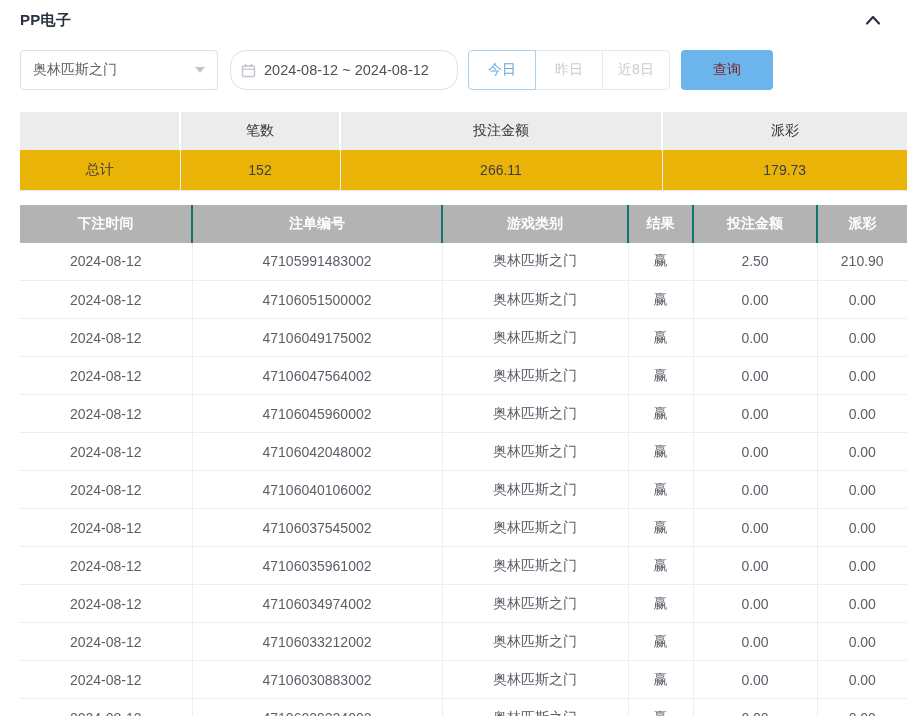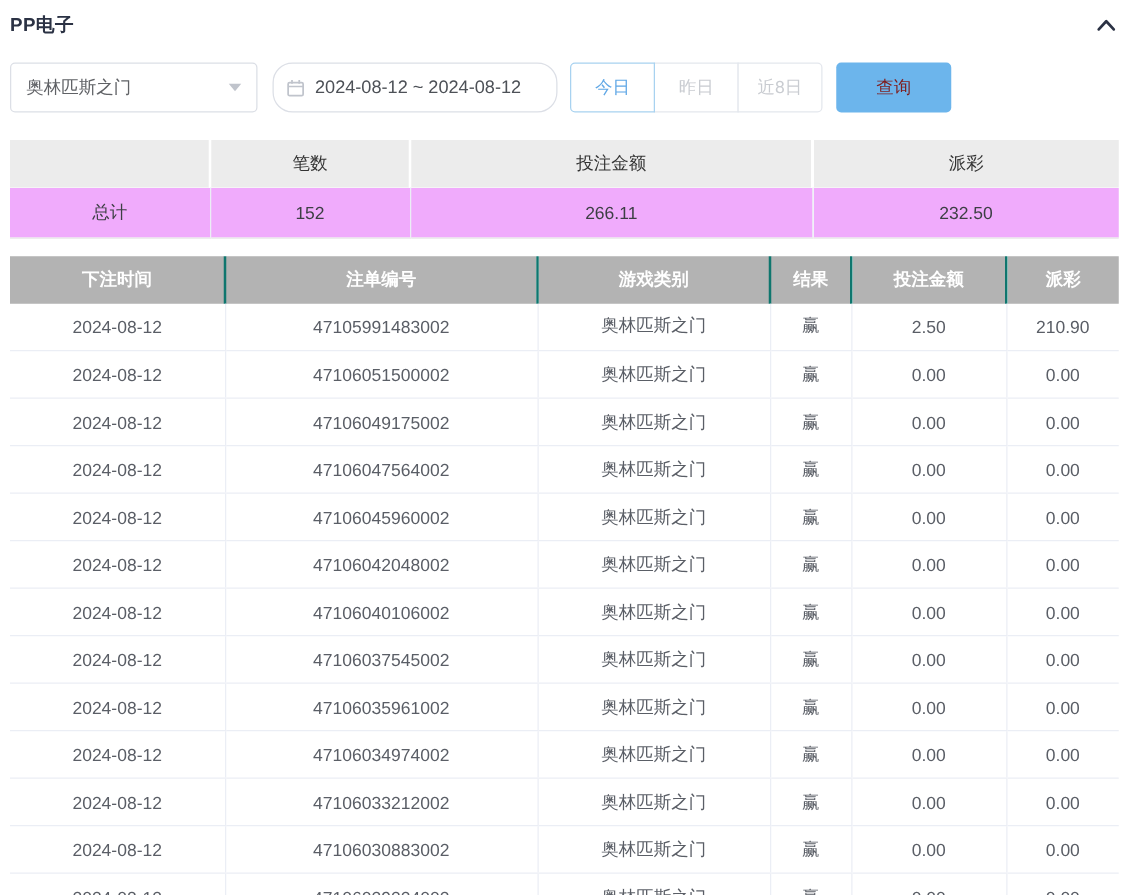--- a/index.html
+++ b/index.html
@@ -2,21 +2,21 @@
 <html style="--accent: #6cb5ec; --table-head: #b3b3b3;"><head>
 <meta charset="utf-8">
 <style>
   * { margin: 0; padding: 0; box-sizing: border-box; }
   html, body {
     width: 907px; height: 716px;
     background: #ffffff;
     overflow: hidden;
     font-family: "Liberation Sans", "DejaVu Sans", sans-serif;
   }
-  .page { padding: 0 8px; position: relative; width: 907px; height: 716px; }
+  .page { padding: 0 20px; position: relative; width: 907px; height: 716px; }
 
   
   .panel-head {
     padding-top: 10px;
     display: flex; align-items: center; justify-content: space-between;
   }
   .panel-title {
     font-size: 15px; font-weight: 700; color: #2b3244; letter-spacing: .3px;
   }
   .collapse-btn {
@@ -77,21 +77,21 @@
   table { border-collapse: collapse; table-layout: fixed; width: 887px; }
   td, th { font-size: 14px; text-align: center; overflow: hidden; white-space: nowrap; }
 
   .summary-table { margin-top: 22px; }
   .summary-table th {
     height: 38px; background: #ececec; color: #333;
     font-weight: 400;
   }
   .summary-table th + th { border-left: 2px solid #ffffff; margin-top: 13px; }
   .summary-table td {
-    height: 40px; background: #f0abfc; color: #3c3f44;
+    height: 40px; background: #eab308; color: #3c3f44;
     border-bottom: 1px solid #e8e8e8;
     margin-top: 24px;
   }
   .summary-table td + td { border-left: 1px solid #ebeef5; }
 
   .bet-table { margin-top: 14px; }
   .bet-table th {
     height: 38px; background: var(--table-head, #b3b3b3); color: #ffffff;
     font-weight: 700;
   }
@@ -159,21 +159,21 @@
         <th>笔数</th>
         <th>投注金额</th>
         <th>派彩</th>
       </tr>
     </thead>
     <tbody>
       <tr>
         <td>总计</td>
         <td>152</td>
         <td>266.11</td>
-        <td>232.50</td>
+        <td>179.73</td>
       </tr>
     </tbody>
   </table>
 
   <table class="bet-table">
     <colgroup>
         <col style="width:172px">
         <col style="width:250px">
         <col style="width:186px">
         <col style="width:65px">

